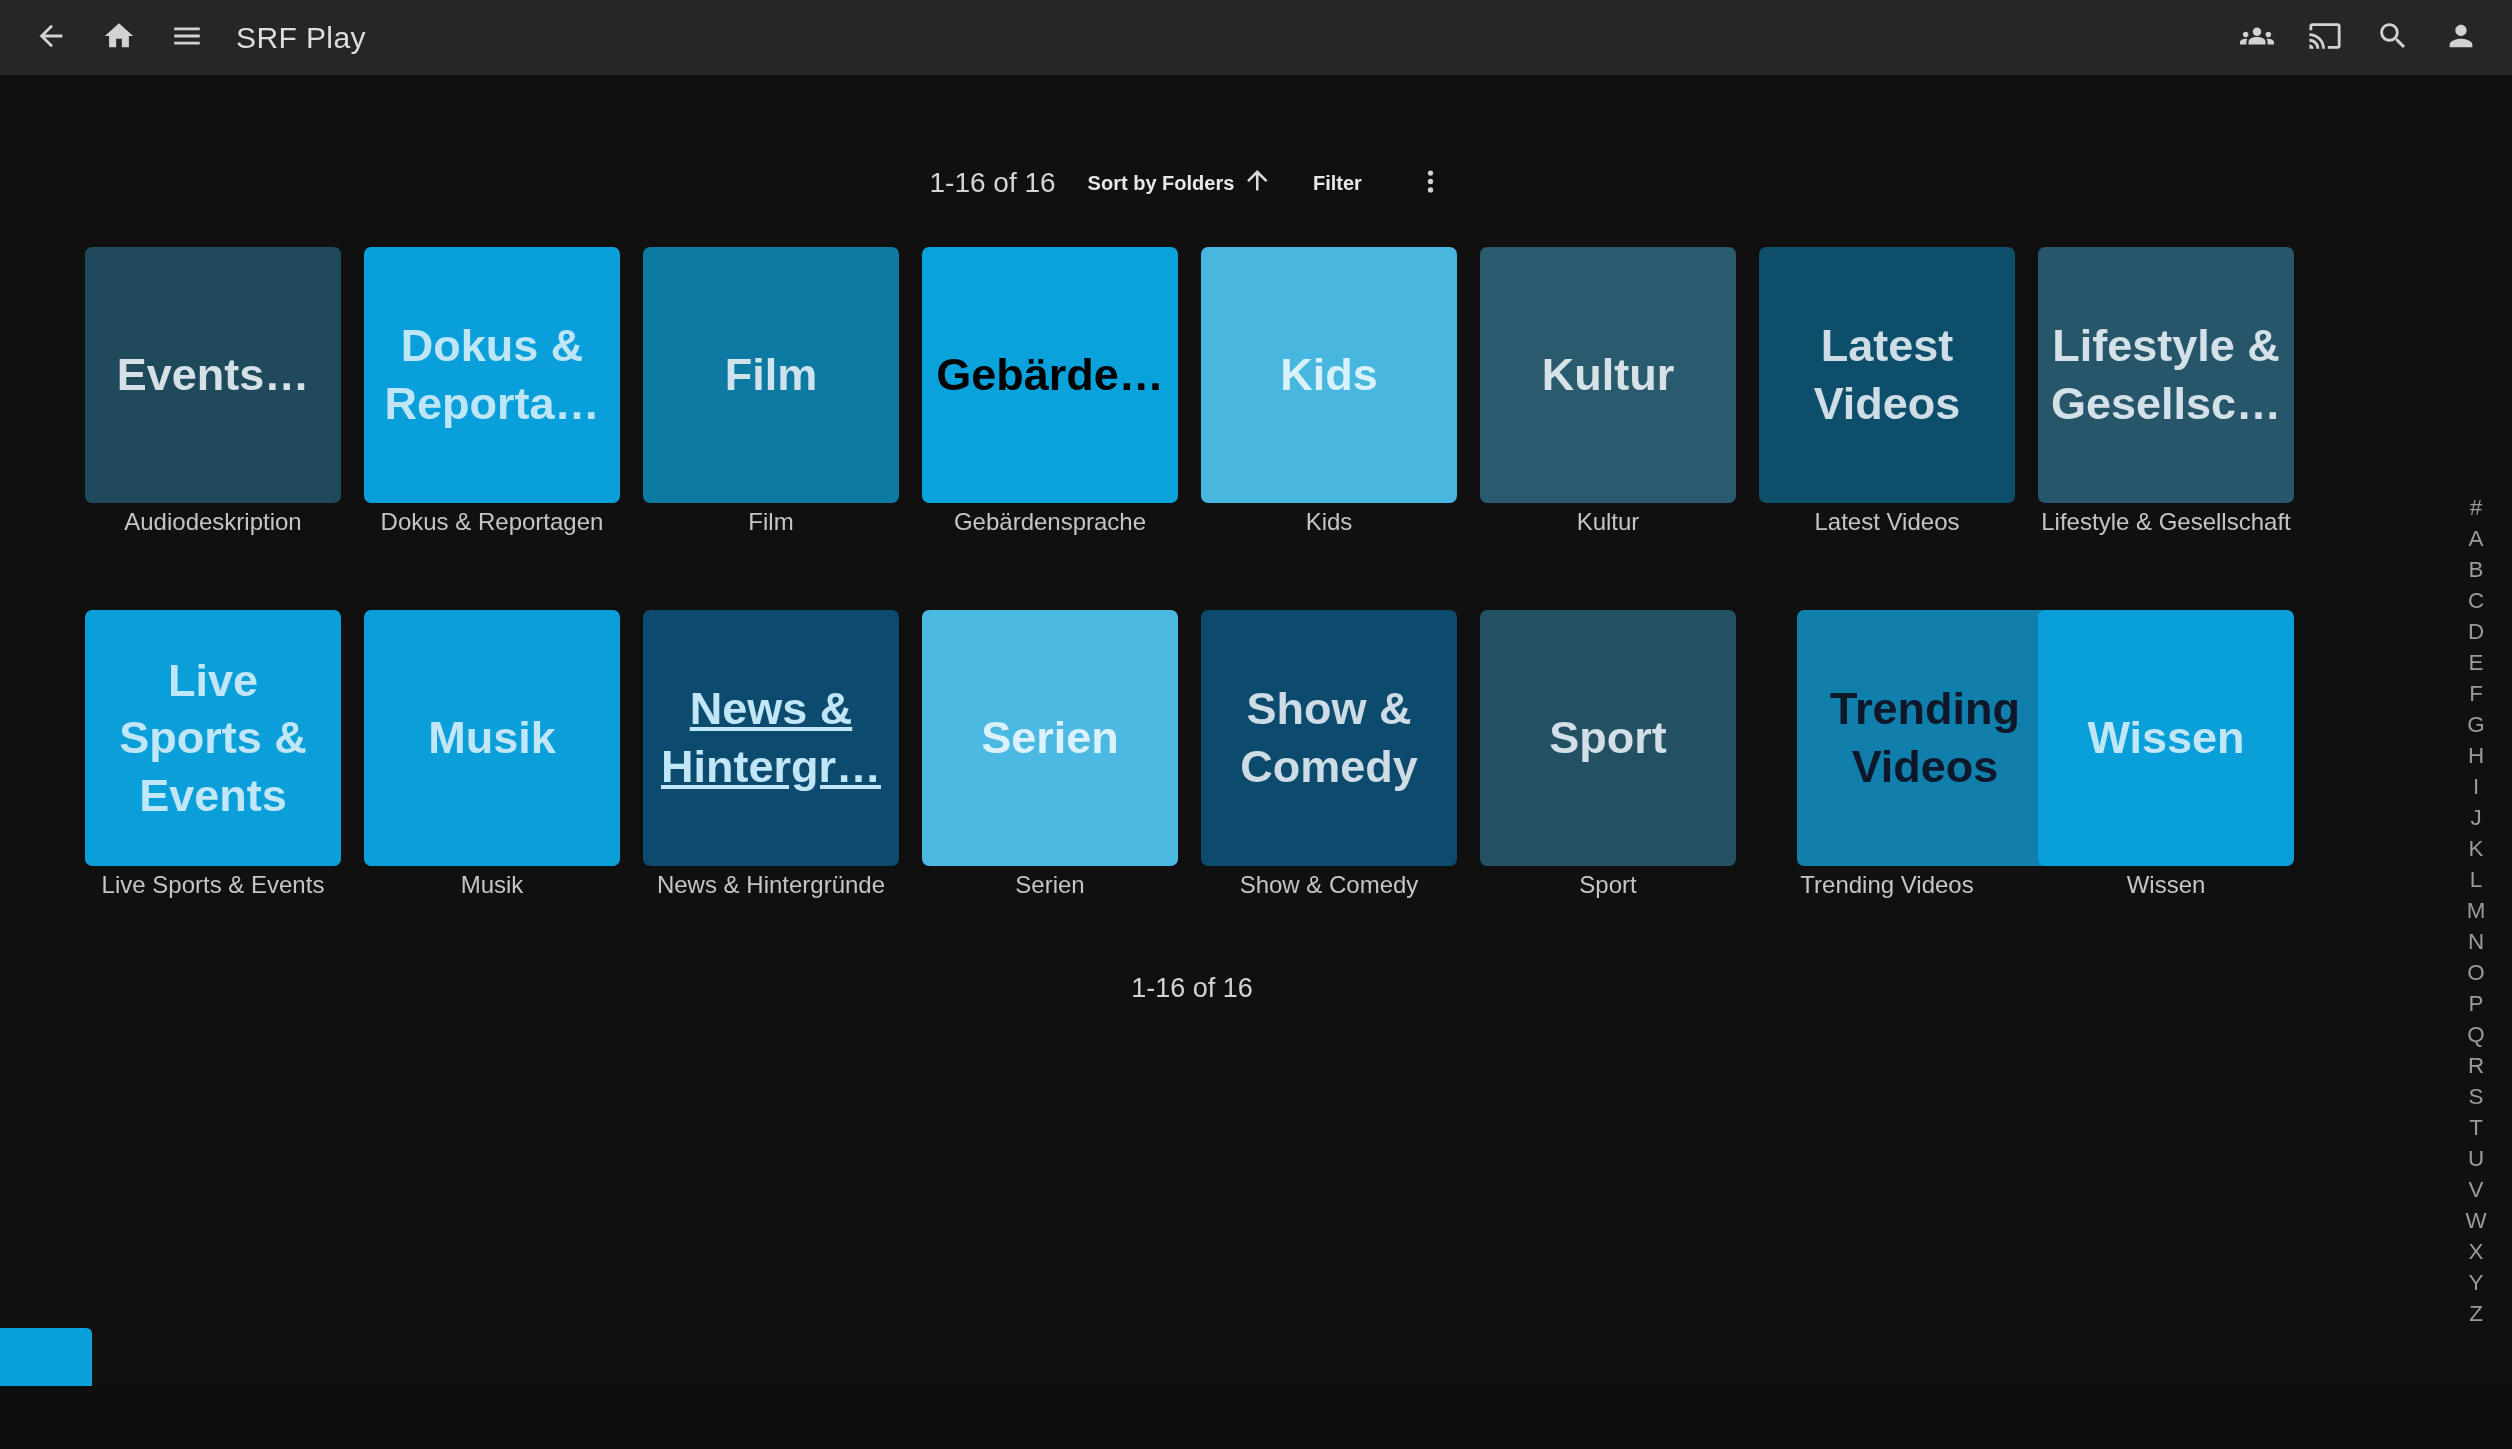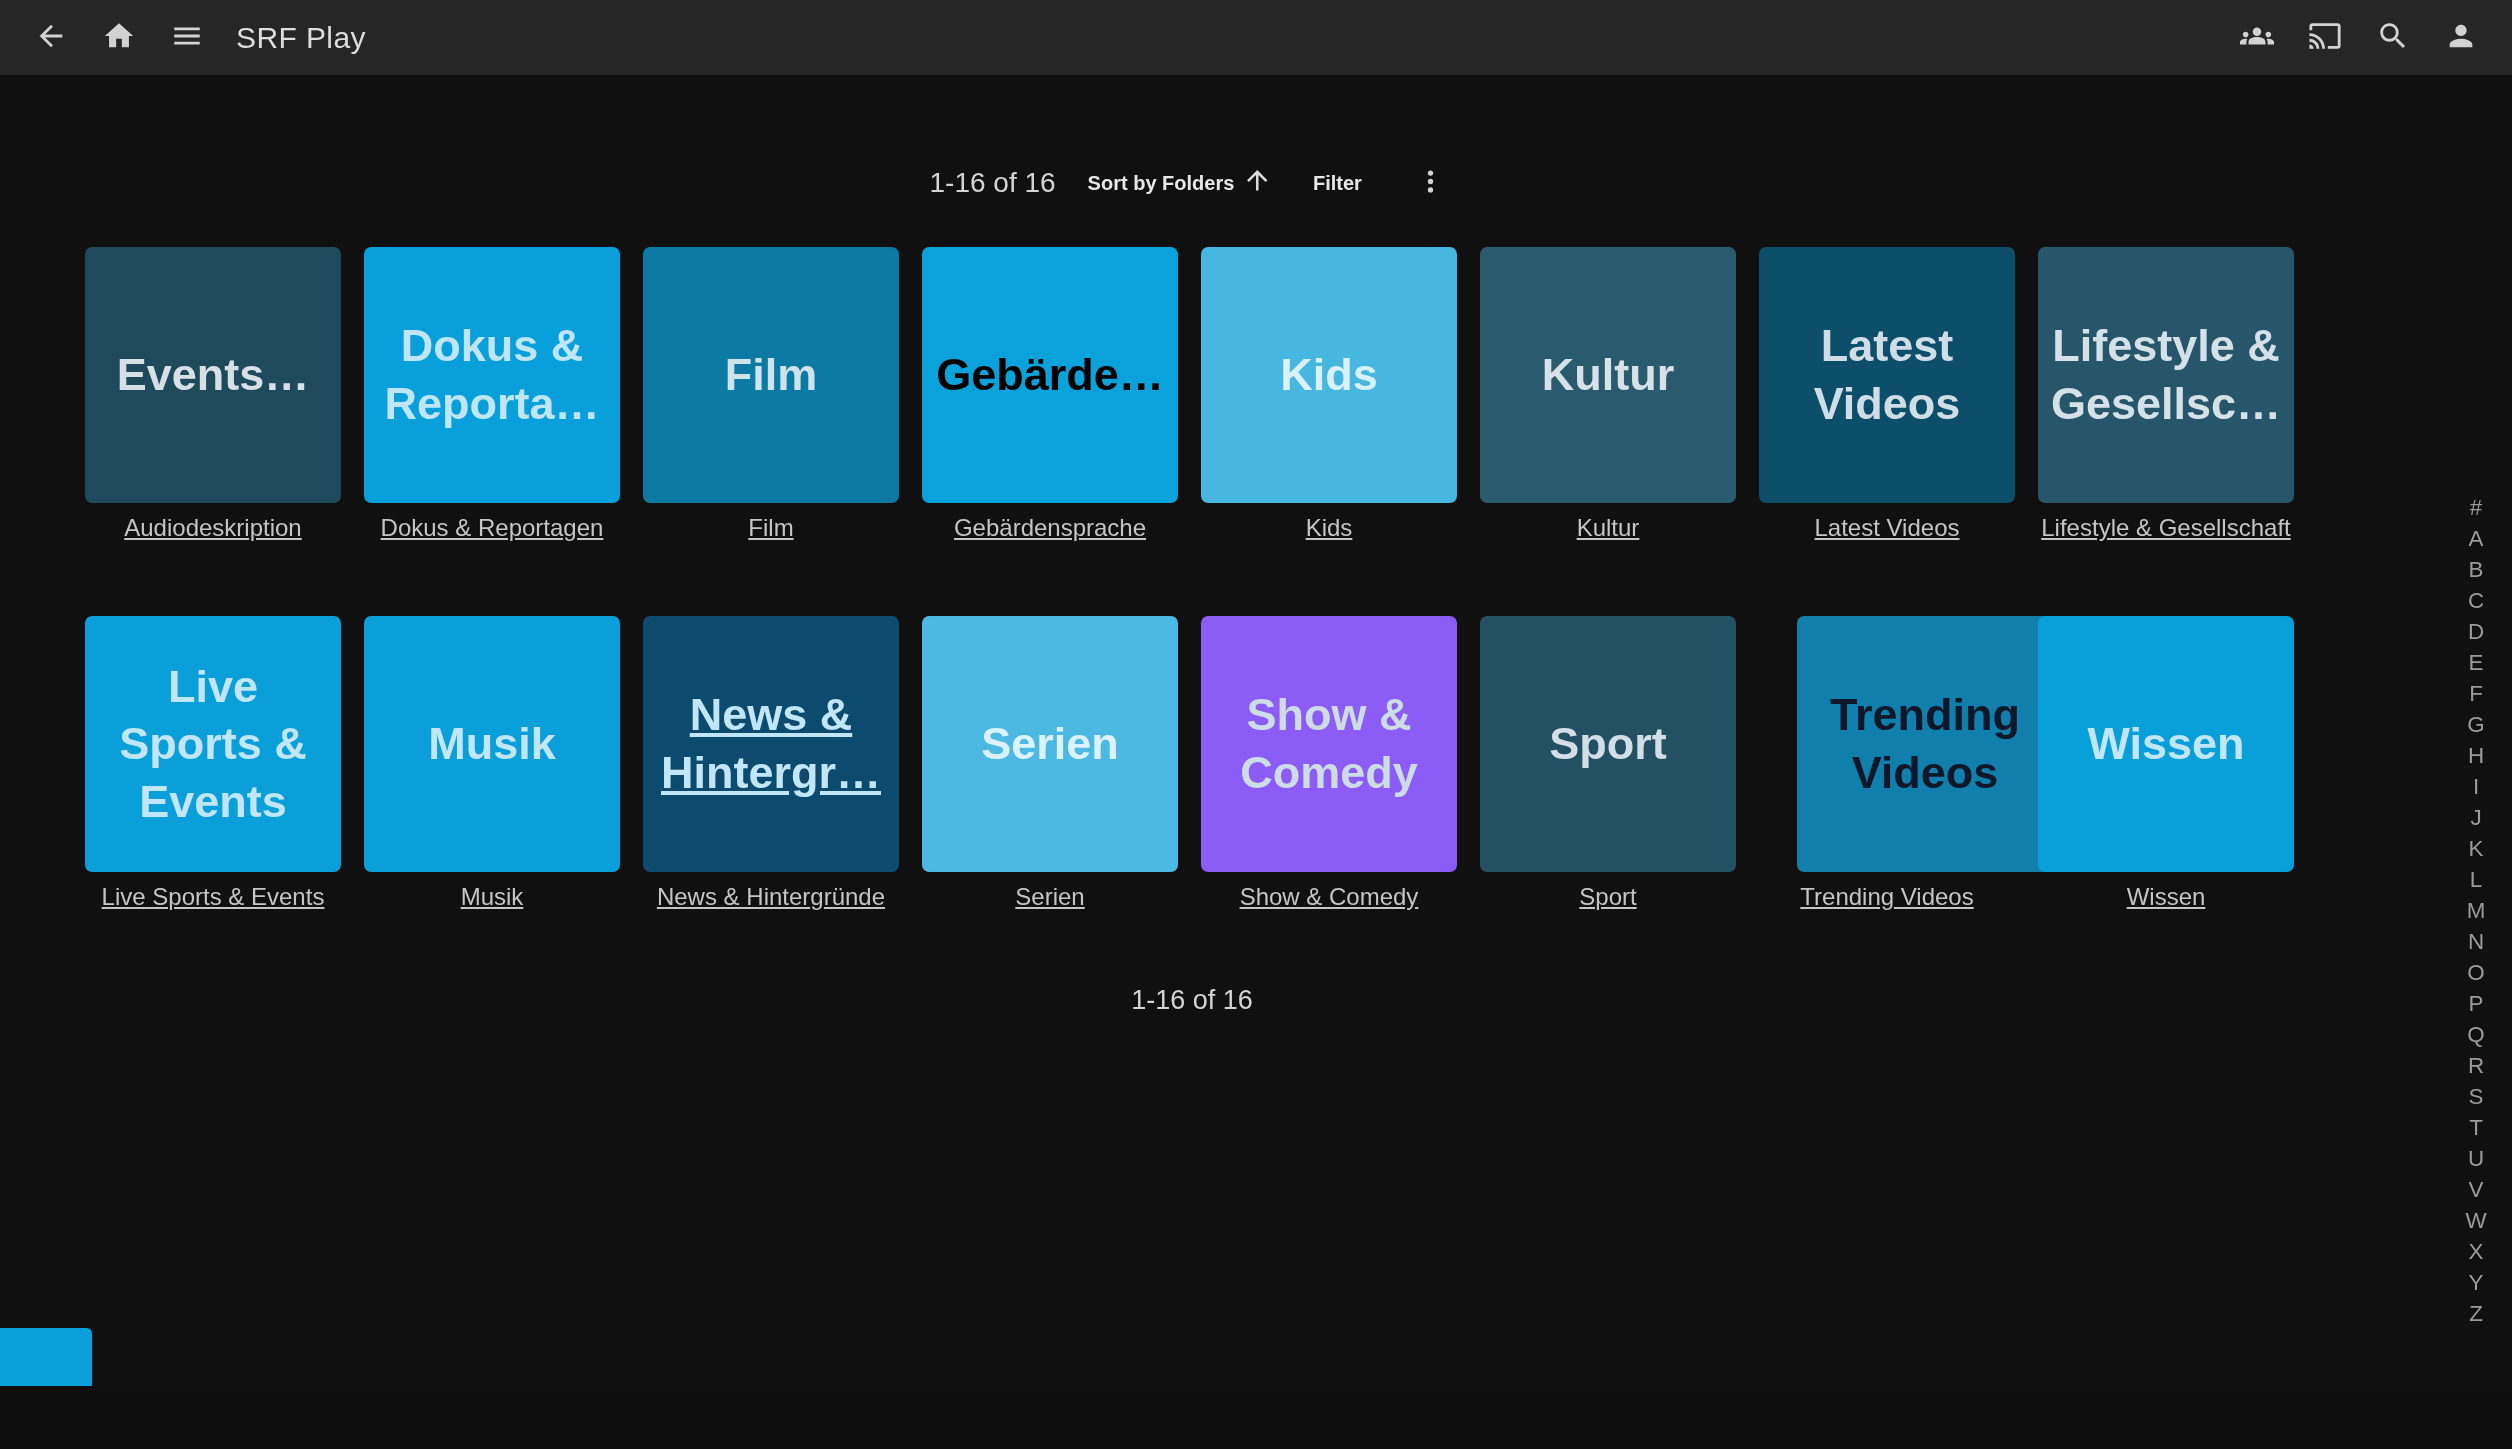--- a/index.html
+++ b/index.html
@@ -48,22 +48,22 @@
     column-gap:23px;row-gap:74px;
   }
   .cell{width:256px;}
   .tile{
     width:256px;height:256px;border-radius:7.2px;border:none;cursor:pointer;
     display:flex;align-items:center;justify-content:center;
     font-family:inherit;font-weight:700;font-size:45px;line-height:1.28;
     text-align:center;white-space:pre-line;padding:0 9px;box-sizing:border-box;
   }
   .caption{
-    margin-top:11px;font-size:24px;color:#c5c5c5;text-align:center;
-    white-space:nowrap;overflow:hidden;text-overflow:ellipsis;text-decoration:underline;
+    margin-top:5px;font-size:24px;color:#c5c5c5;text-align:center;
+    white-space:nowrap;overflow:hidden;text-overflow:ellipsis;
   }
   
   .footer-pager{margin-top:74px;text-align:center;font-size:27px;color:#d4d4d4;}
   
   .alpha-picker{
     position:absolute;top:492px;right:20px;width:32px;
     display:flex;flex-direction:column;align-items:center;
   }
   .alpha-letter{
     font-size:22.4px;line-height:31px;color:#9b9b9b;cursor:pointer;text-align:center;width:100%;
@@ -243,21 +243,21 @@
   </div>
 
   <div class="cell">
     <button class="tile" style="background: rgb(76, 185, 226); color: rgb(219, 242, 252);">
       <span class="tile-label">Serien</span>
     </button>
     <div class="caption">Serien</div>
   </div>
 
   <div class="cell">
-    <button class="tile" style="background: #8b5cf6; color: rgb(205, 220, 229);">
+    <button class="tile" style="background: #0c4a6e; color: rgb(205, 220, 229);">
       <span class="tile-label">Show &amp;
 Comedy</span>
     </button>
     <div class="caption">Show &amp; Comedy</div>
   </div>
 
   <div class="cell">
     <button class="tile" style="background: rgb(36, 80, 99); color: rgb(211, 223, 230);">
       <span class="tile-label">Sport</span>
     </button>

